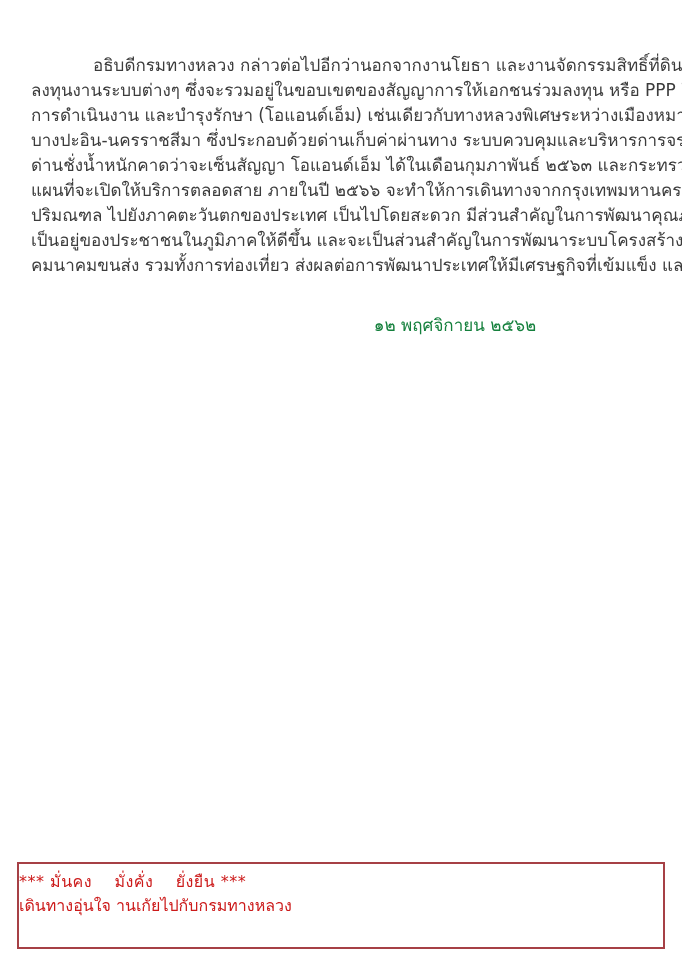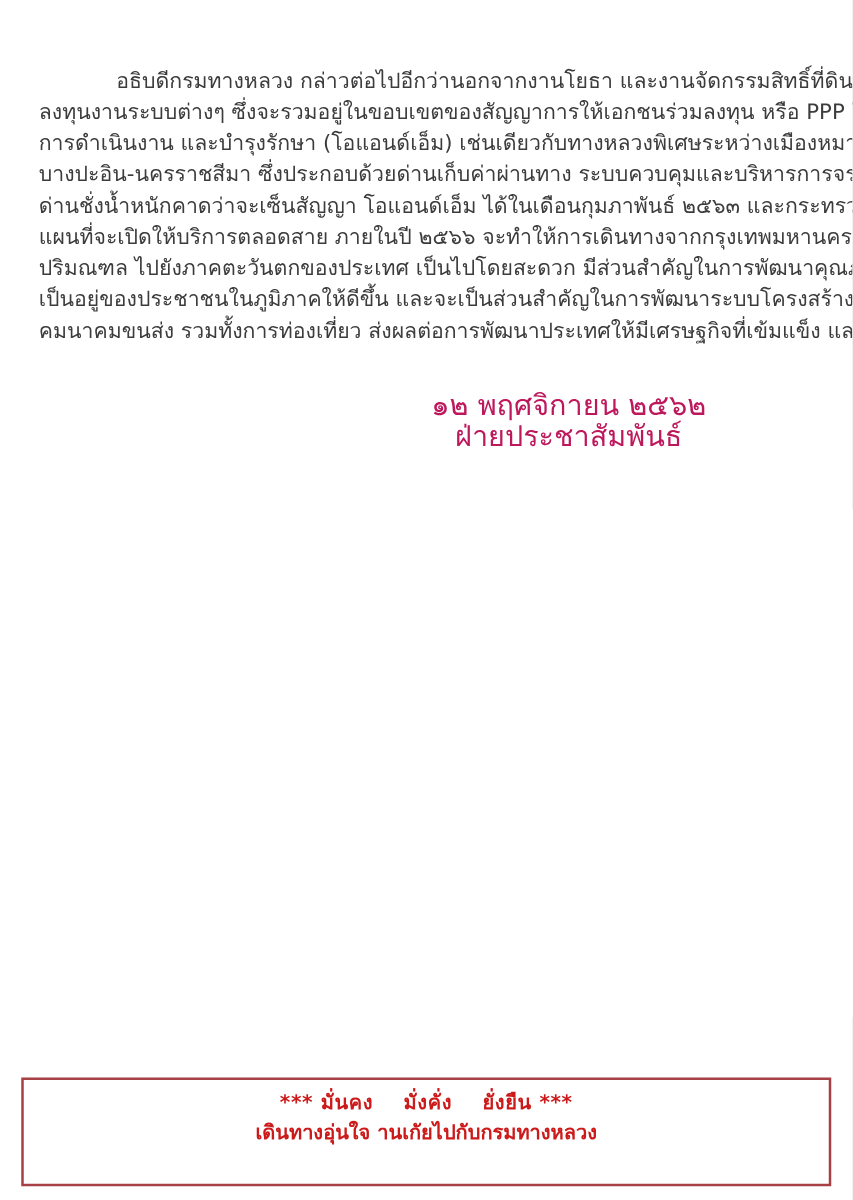--- a/index.html
+++ b/index.html
@@ -38,37 +38,36 @@
   .para-line.last {
     text-align-last: justify;
   }
   
   .signature-block {
     position: absolute;
     left: 259px;
     top: 313px;
     width: 392px;
     text-align: center;
-    color: #be185d;
-    font-size: 23px;
+    color: #15803d;
+    font-size: 17px;
     line-height: 25px;
   }
   
   .footer-box {
     position: absolute;
     left: 17px;
     top: 862px;
     width: 648px;
     height: 87px;
     box-sizing: border-box;
     border: 2px solid #a64045;
     background: #ffffff;
-    text-align: center;
     color: #cc1a1a;
-    font-weight: bold;
+    font-weight: normal;
     font-size: 16px;
     line-height: 24px;
     padding-top: 6px;
   }
   .footer-motto {
     white-space: pre;
     letter-spacing: 0.5px;
   }
 </style>
 </head>
@@ -83,21 +82,20 @@
     <div class="para-line">บางปะอิน-นครราชสีมา ซึ่งประกอบด้วยด่านเก็บค่าผ่านทาง ระบบควบคุมและบริหารการจราจรและ</div>
     <div class="para-line">ด่านชั่งน้ำหนักคาดว่าจะเซ็นสัญญา โอแอนด์เอ็ม ได้ในเดือนกุมภาพันธ์ ๒๕๖๓ และกระทรวงคมนาคมมี</div>
     <div class="para-line">แผนที่จะเปิดให้บริการตลอดสาย ภายในปี ๒๕๖๖ จะทำให้การเดินทางจากกรุงเทพมหานครและ</div>
     <div class="para-line">ปริมณฑล ไปยังภาคตะวันตกของประเทศ เป็นไปโดยสะดวก มีส่วนสำคัญในการพัฒนาคุณภาพชีวิตความ</div>
     <div class="para-line">เป็นอยู่ของประชาชนในภูมิภาคให้ดีขึ้น และจะเป็นส่วนสำคัญในการพัฒนาระบบโครงสร้างพื้นฐาน ด้าน</div>
     <div class="para-line last">คมนาคมขนส่ง รวมทั้งการท่องเที่ยว ส่งผลต่อการพัฒนาประเทศให้มีเศรษฐกิจที่เข้มแข็ง และยั่งยืน สืบไป</div>
   </div>
 
   <div class="signature-block">
     <div>๑๒ พฤศจิกายน ๒๕๖๒</div>
-    <div>ฝ่ายประชาสัมพันธ์</div>
   </div>
 
   <div class="footer-box">
     <div class="footer-motto">*** มั่นคง    มั่งคั่ง    ยั่งยืน ***</div>
     <div>เดินทางอุ่นใจ านเกัยไปกับกรมทางหลวง</div>
   </div>
 
 </div>
 
 </body></html>

